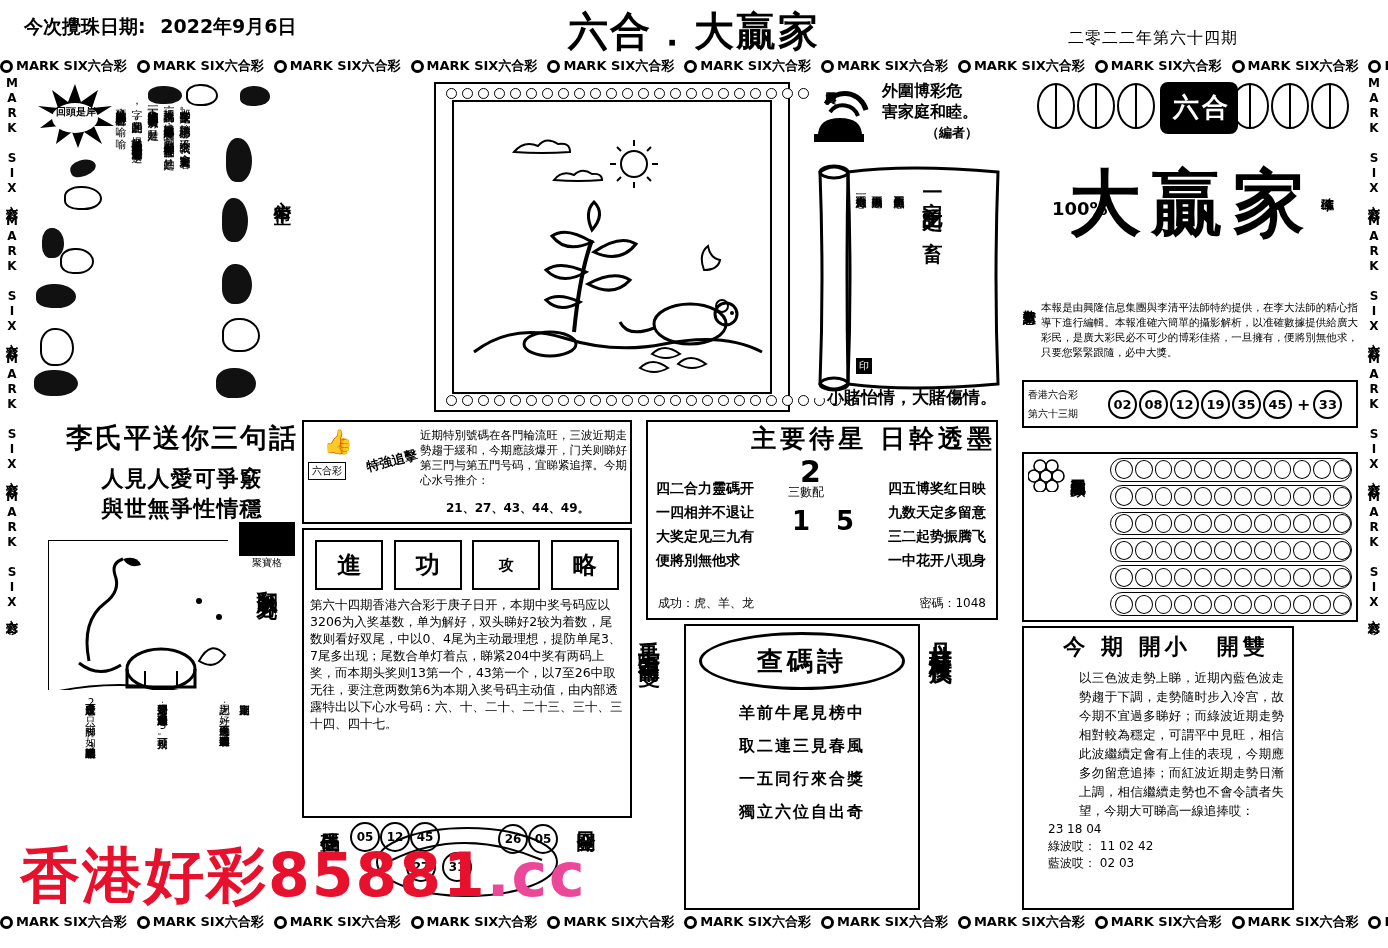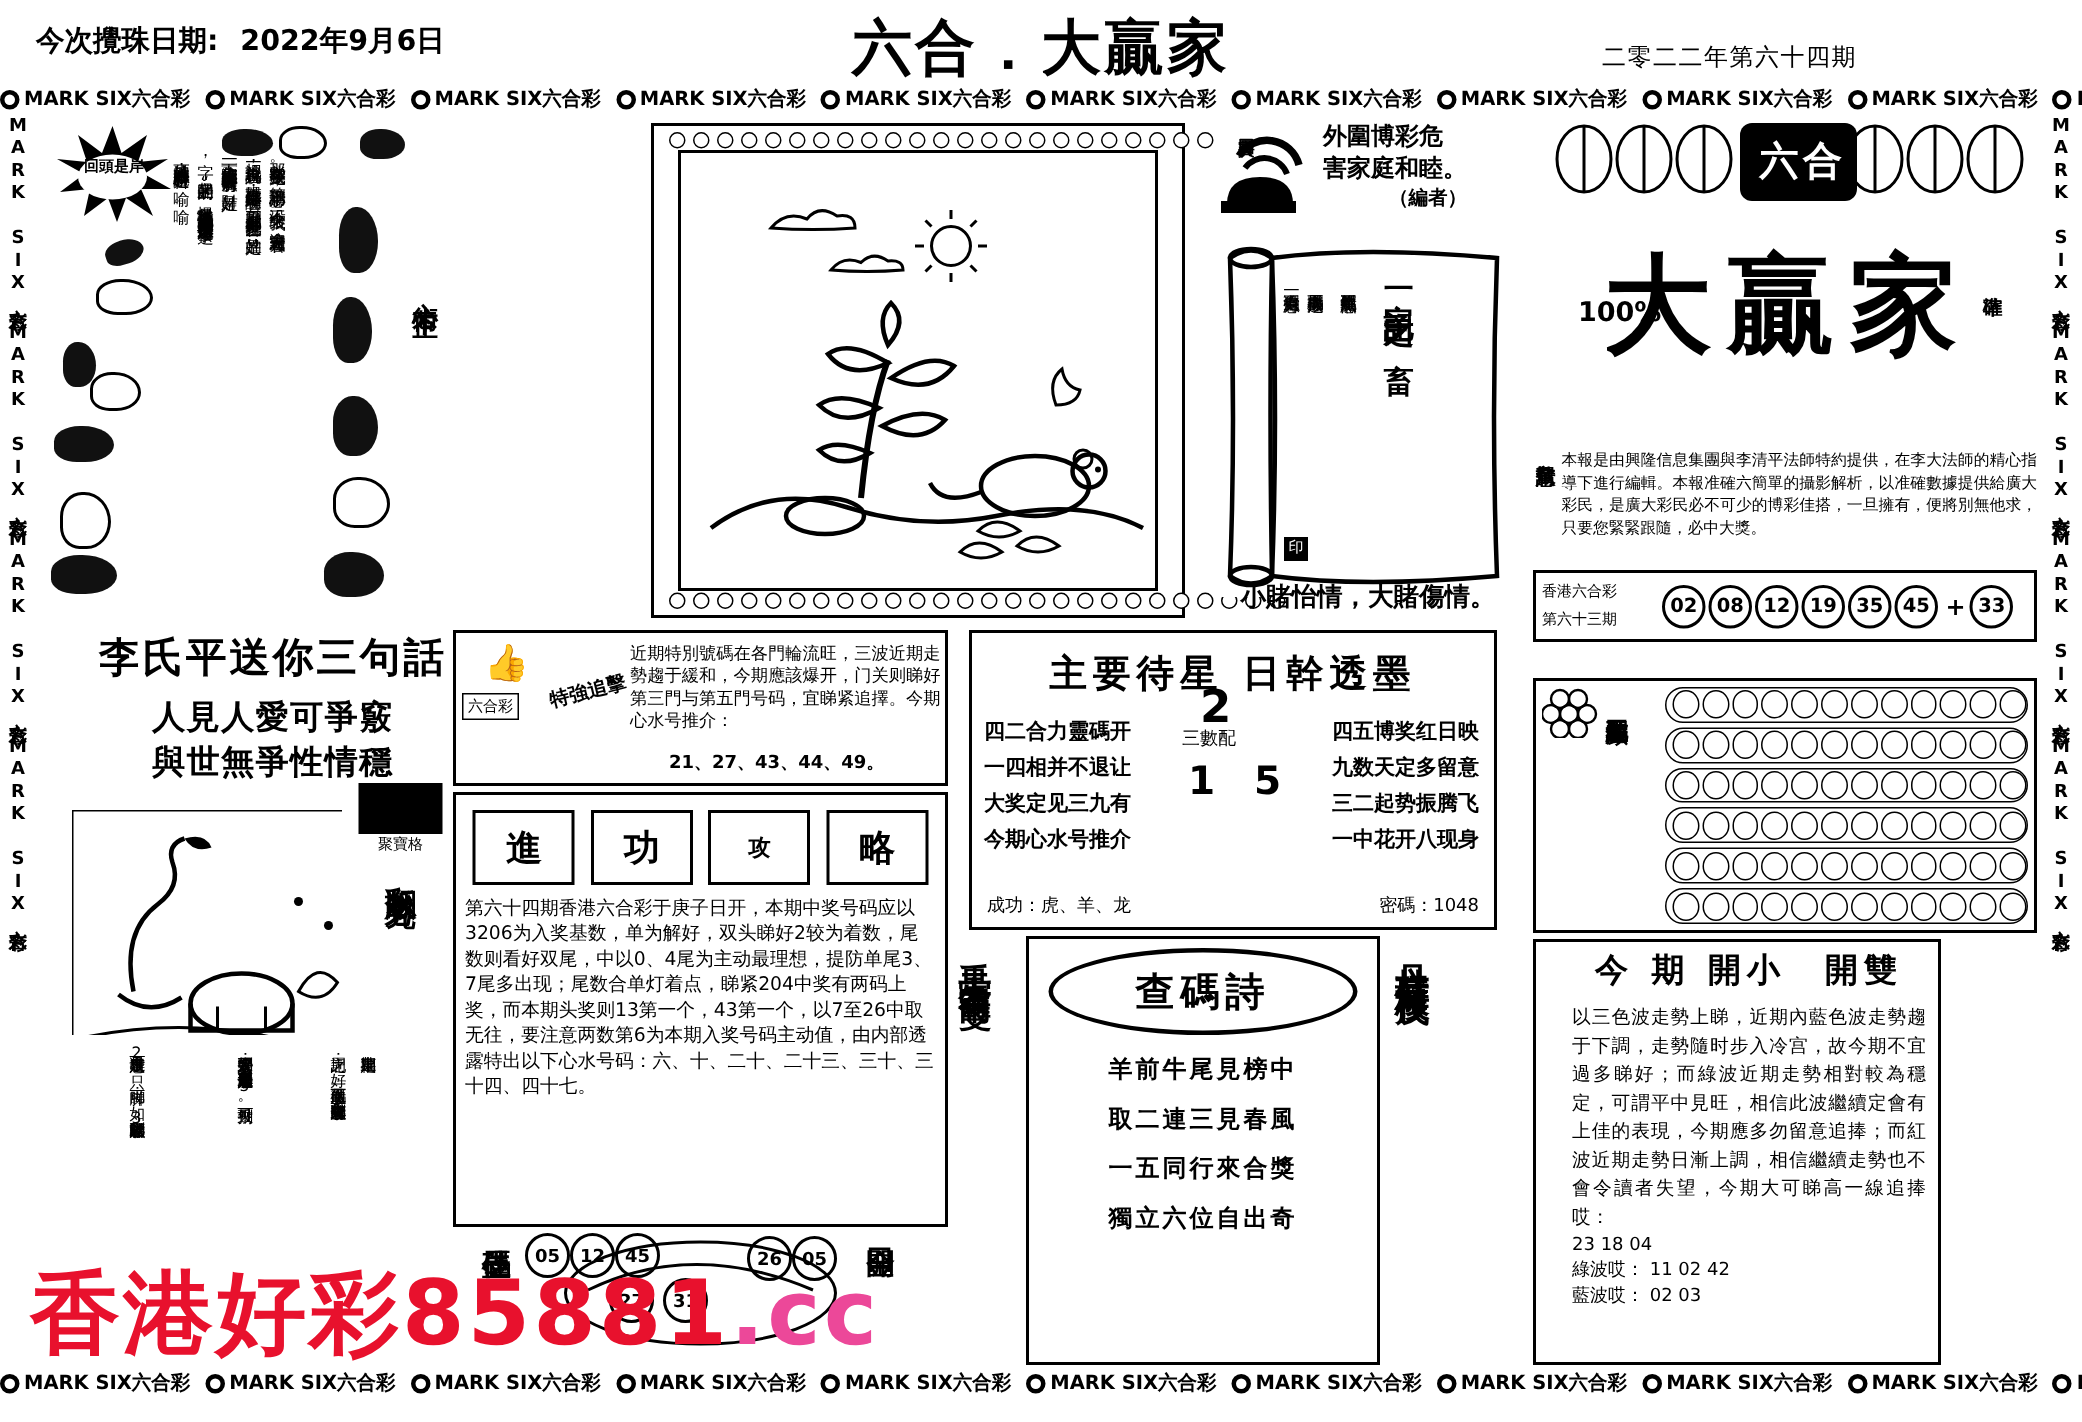--- a/index.html
+++ b/index.html
@@ -107,21 +107,21 @@
 
   
   .p-wave{left:1022px;top:452px;width:336px;height:170px;}
   .wave-rows{position:absolute;left:86px;top:4px;right:4px;bottom:4px;display:flex;flex-direction:column;gap:3px;}
   .wave-row{flex:1;border:1.5px solid #000;border-radius:12px;display:flex;align-items:center;padding-left:4px;gap:2px;}
   .wcirc{width:17px;height:17px;border:1.3px solid #000;border-radius:50%;}
 
   
   .p-today{left:1022px;top:626px;width:272px;height:284px;padding-left:16px;}
   .today-title{font-size:22px;font-weight:bold;text-align:center;letter-spacing:4px;padding-top:4px;}
-  .today-body{font-size:12.5px;line-height:19px;padding:6px 8px 0 8px;text-align:justify;}
+  .today-body{font-size:12.5px;line-height:19px;padding:6px 8px 0 8px;text-align:justify;margin-left:31px;}
 
   
   .p-slog2{left:62px;top:420px;width:240px;height:110px;}
   .slog-red{font-size:27px;font-weight:bold;letter-spacing:2px;text-align:center;}
   .slog-l2{font-size:22px;font-weight:bold;text-align:center;letter-spacing:1px;line-height:30px;}
 
   
   .p-crane{left:48px;top:540px;width:215px;height:170px;}
 
   
@@ -132,21 +132,21 @@
   .p-jgl{left:302px;top:528px;width:330px;height:290px;}
   .jgl-box{border:2px solid #000;width:64px;height:46px;display:flex;align-items:center;justify-content:center;font-size:24px;font-weight:bold;}
   .jgl-cap{font-size:12.5px;line-height:17px;padding:6px;}
 
   
   .p-tip{left:302px;top:420px;width:330px;height:104px;}
   .tip-txt{font-size:11.5px;line-height:15px;padding:4px 6px;}
 
   
   .p-poem{left:646px;top:420px;width:352px;height:200px;}
-  .poem-title{font-size:25px;font-weight:bold;letter-spacing:4px;text-align:center;margin-top:10px;}
+  .poem-title{font-size:25px;font-weight:bold;letter-spacing:4px;text-align:right;}
   .poem-col{font-size:14px;line-height:24px;font-weight:bold;}
 
   
   .p-szg{left:634px;top:624px;width:40px;height:286px;}
   .szg{writing-mode:vertical-rl;text-orientation:upright;font-size:22px;font-weight:bold;letter-spacing:4px;}
 
   
   .p-cms{left:684px;top:624px;width:236px;height:286px;}
   .cms-oval{
     border:3px solid #000;border-radius:50%;width:200px;height:52px;
@@ -631,21 +631,21 @@
   <div class="panel p-poem bd">
     <div class="poem-title">主要待星 日幹透墨</div>
     <div style="position:absolute;left:152px;top:32px;font-size:30px;font-weight:bold;">2</div>
     <div style="position:absolute;left:140px;top:62px;font-size:12px;">三數配</div>
     <div style="position:absolute;left:144px;top:84px;font-size:26px;font-weight:bold;">1</div>
     <div style="position:absolute;left:188px;top:84px;font-size:26px;font-weight:bold;">5</div>
     <div style="position:absolute;left:8px;top:54px;">
       <div class="poem-col">四二合力靈碼开</div>
       <div class="poem-col">一四相并不退让</div>
       <div class="poem-col">大奖定见三九有</div>
-      <div class="poem-col">今期心水号推介</div>
+      <div class="poem-col">便將別無他求</div>
     </div>
     <div style="position:absolute;right:10px;top:54px;text-align:right;">
       <div class="poem-col">四五博奖红日映</div>
       <div class="poem-col">九数天定多留意</div>
       <div class="poem-col">三二起势振腾飞</div>
       <div class="poem-col">一中花开八现身</div>
     </div>
     <div style="position:absolute;left:10px;bottom:6px;font-size:12px;">成功：虎、羊、龙</div>
     <div style="position:absolute;right:10px;bottom:6px;font-size:12px;">密碼：1048</div>
   </div>

